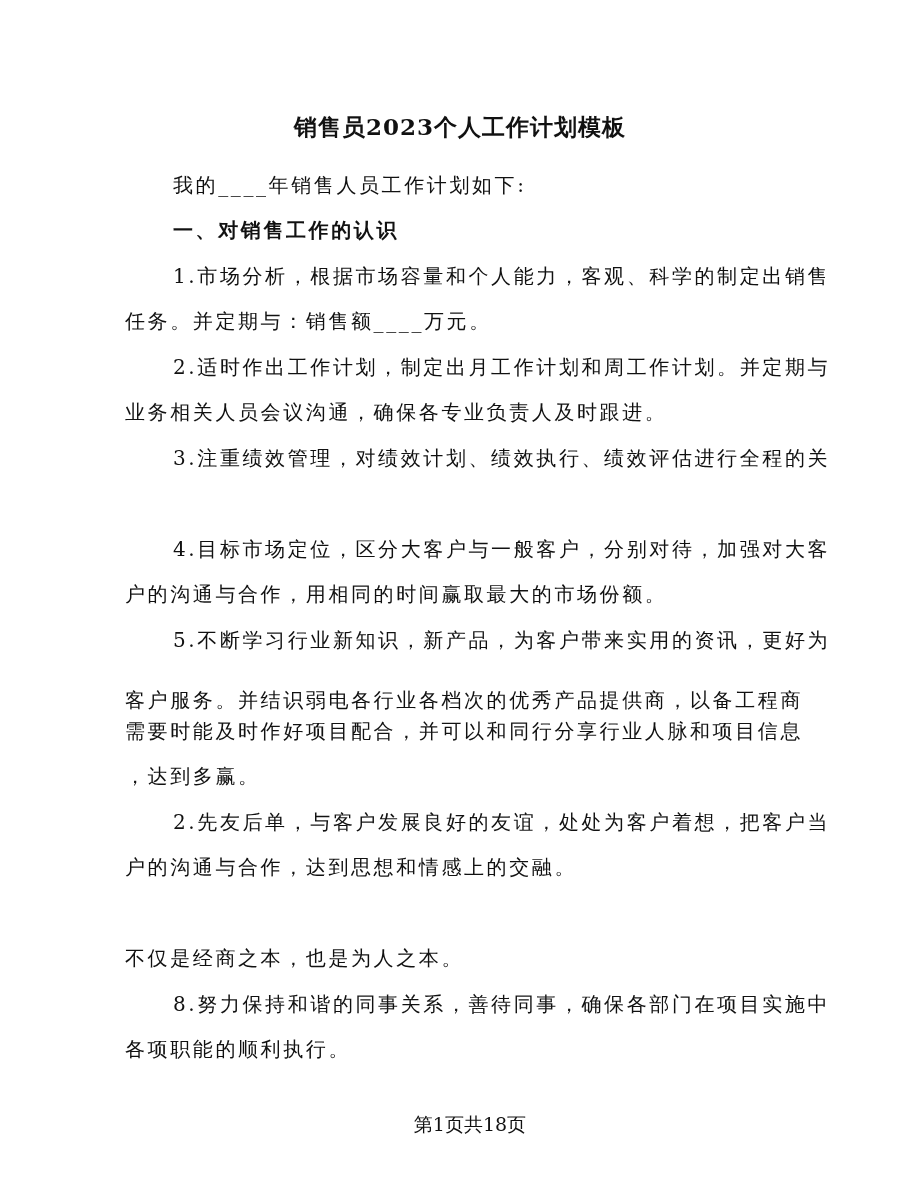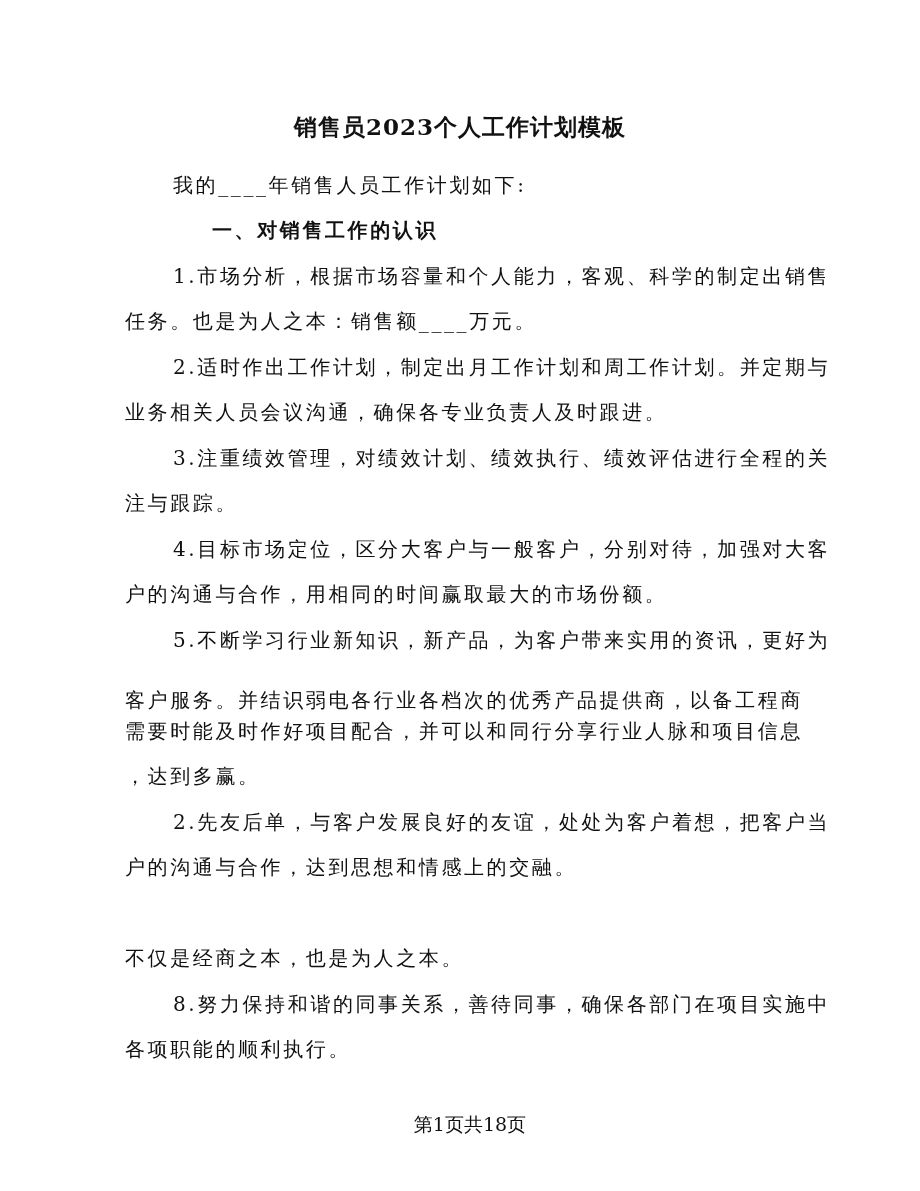--- a/index.html
+++ b/index.html
@@ -4,40 +4,39 @@
 <style>
   html, body { margin: 0; padding: 0; background: #ffffff; }
   body { width: 920px; height: 1191px; position: relative; overflow: hidden;
          font-family: "DejaVu Serif", "Liberation Serif", serif; color: #111; }
   .page { position: absolute; left: 0; top: 0; width: 900px; height: 1191px; background: #fff; }
   .title { position: absolute; top: 112px; left: 0; width: 920px; text-align: center;
            font-size: 23px; font-weight: bold; letter-spacing: 1px; }
   .line { position: absolute; left: 125px; width: 680px; font-size: 20px; line-height: 28px;
           white-space: nowrap; letter-spacing: 2.6px; }
   .indent { left: 173px; }
-  .heading { font-weight: bold; margin-left: 39px; }
+  .heading { font-weight: bold; }
   .footer { position: absolute; top: 1112px; left: 10px; width: 920px; text-align: center; font-size: 19px; }
 </style>
 </head>
 <body>
 
 <div class="page">
   <div class="title">销售员2023个人工作计划模板</div>
 
   <div class="line indent" style="top:171px">我的____年销售人员工作计划如下:</div>
   <div class="line indent heading" style="top:216px">一、对销售工作的认识</div>
 
   <div class="line indent" style="top:262px">1.市场分析，根据市场容量和个人能力，客观、科学的制定出销售</div>
-  <div class="line" style="top:307px">任务。也是为人之本：销售额____万元。</div>
+  <div class="line" style="top:307px">任务。并定期与：销售额____万元。</div>
 
   <div class="line indent" style="top:353px">2.适时作出工作计划，制定出月工作计划和周工作计划。并定期与</div>
   <div class="line" style="top:398px">业务相关人员会议沟通，确保各专业负责人及时跟进。</div>
 
   <div class="line indent" style="top:444px">3.注重绩效管理，对绩效计划、绩效执行、绩效评估进行全程的关</div>
-  <div class="line" style="top:489px">注与跟踪。</div>
 
   <div class="line indent" style="top:535px">4.目标市场定位，区分大客户与一般客户，分别对待，加强对大客</div>
   <div class="line" style="top:580px">户的沟通与合作，用相同的时间赢取最大的市场份额。</div>
 
   <div class="line indent" style="top:626px">5.不断学习行业新知识，新产品，为客户带来实用的资讯，更好为</div>
   <div class="line" style="top:686px">客户服务。并结识弱电各行业各档次的优秀产品提供商，以备工程商</div>
   <div class="line" style="top:762px">，达到多赢。</div>
   <div class="line" style="top:717px">需要时能及时作好项目配合，并可以和同行分享行业人脉和项目信息</div>
 
   <div class="line indent" style="top:808px">2.先友后单，与客户发展良好的友谊，处处为客户着想，把客户当</div>

